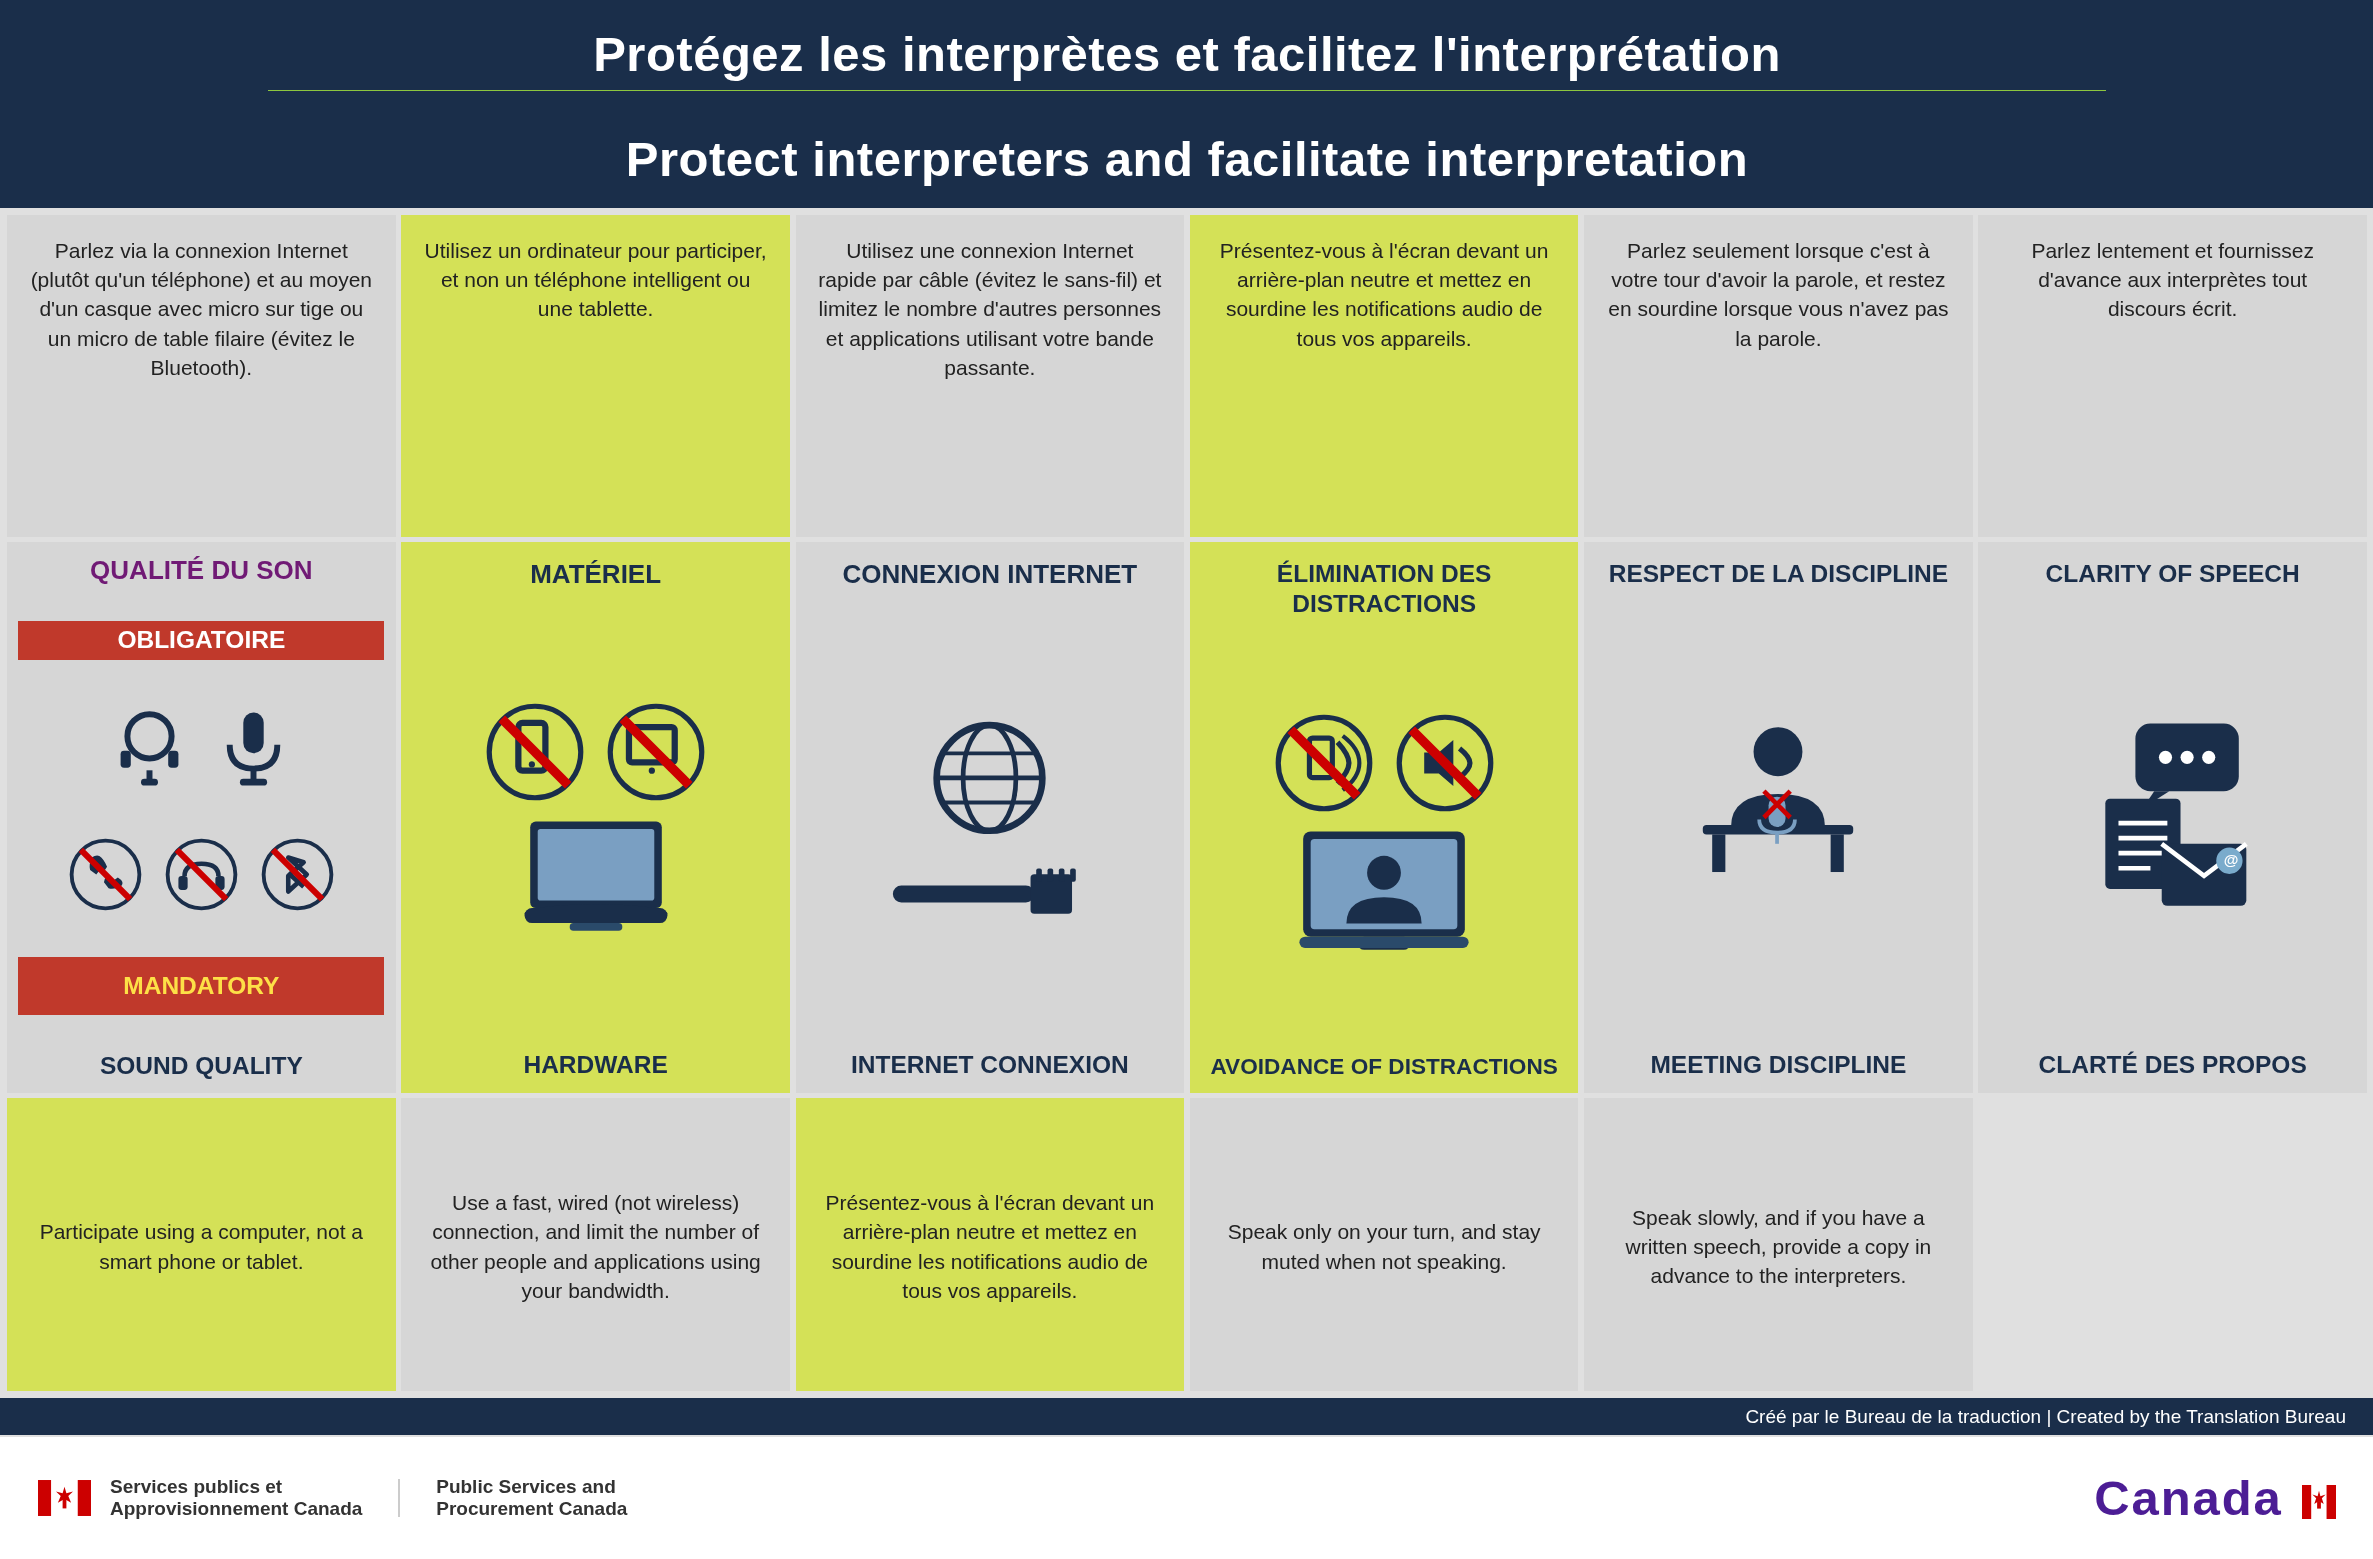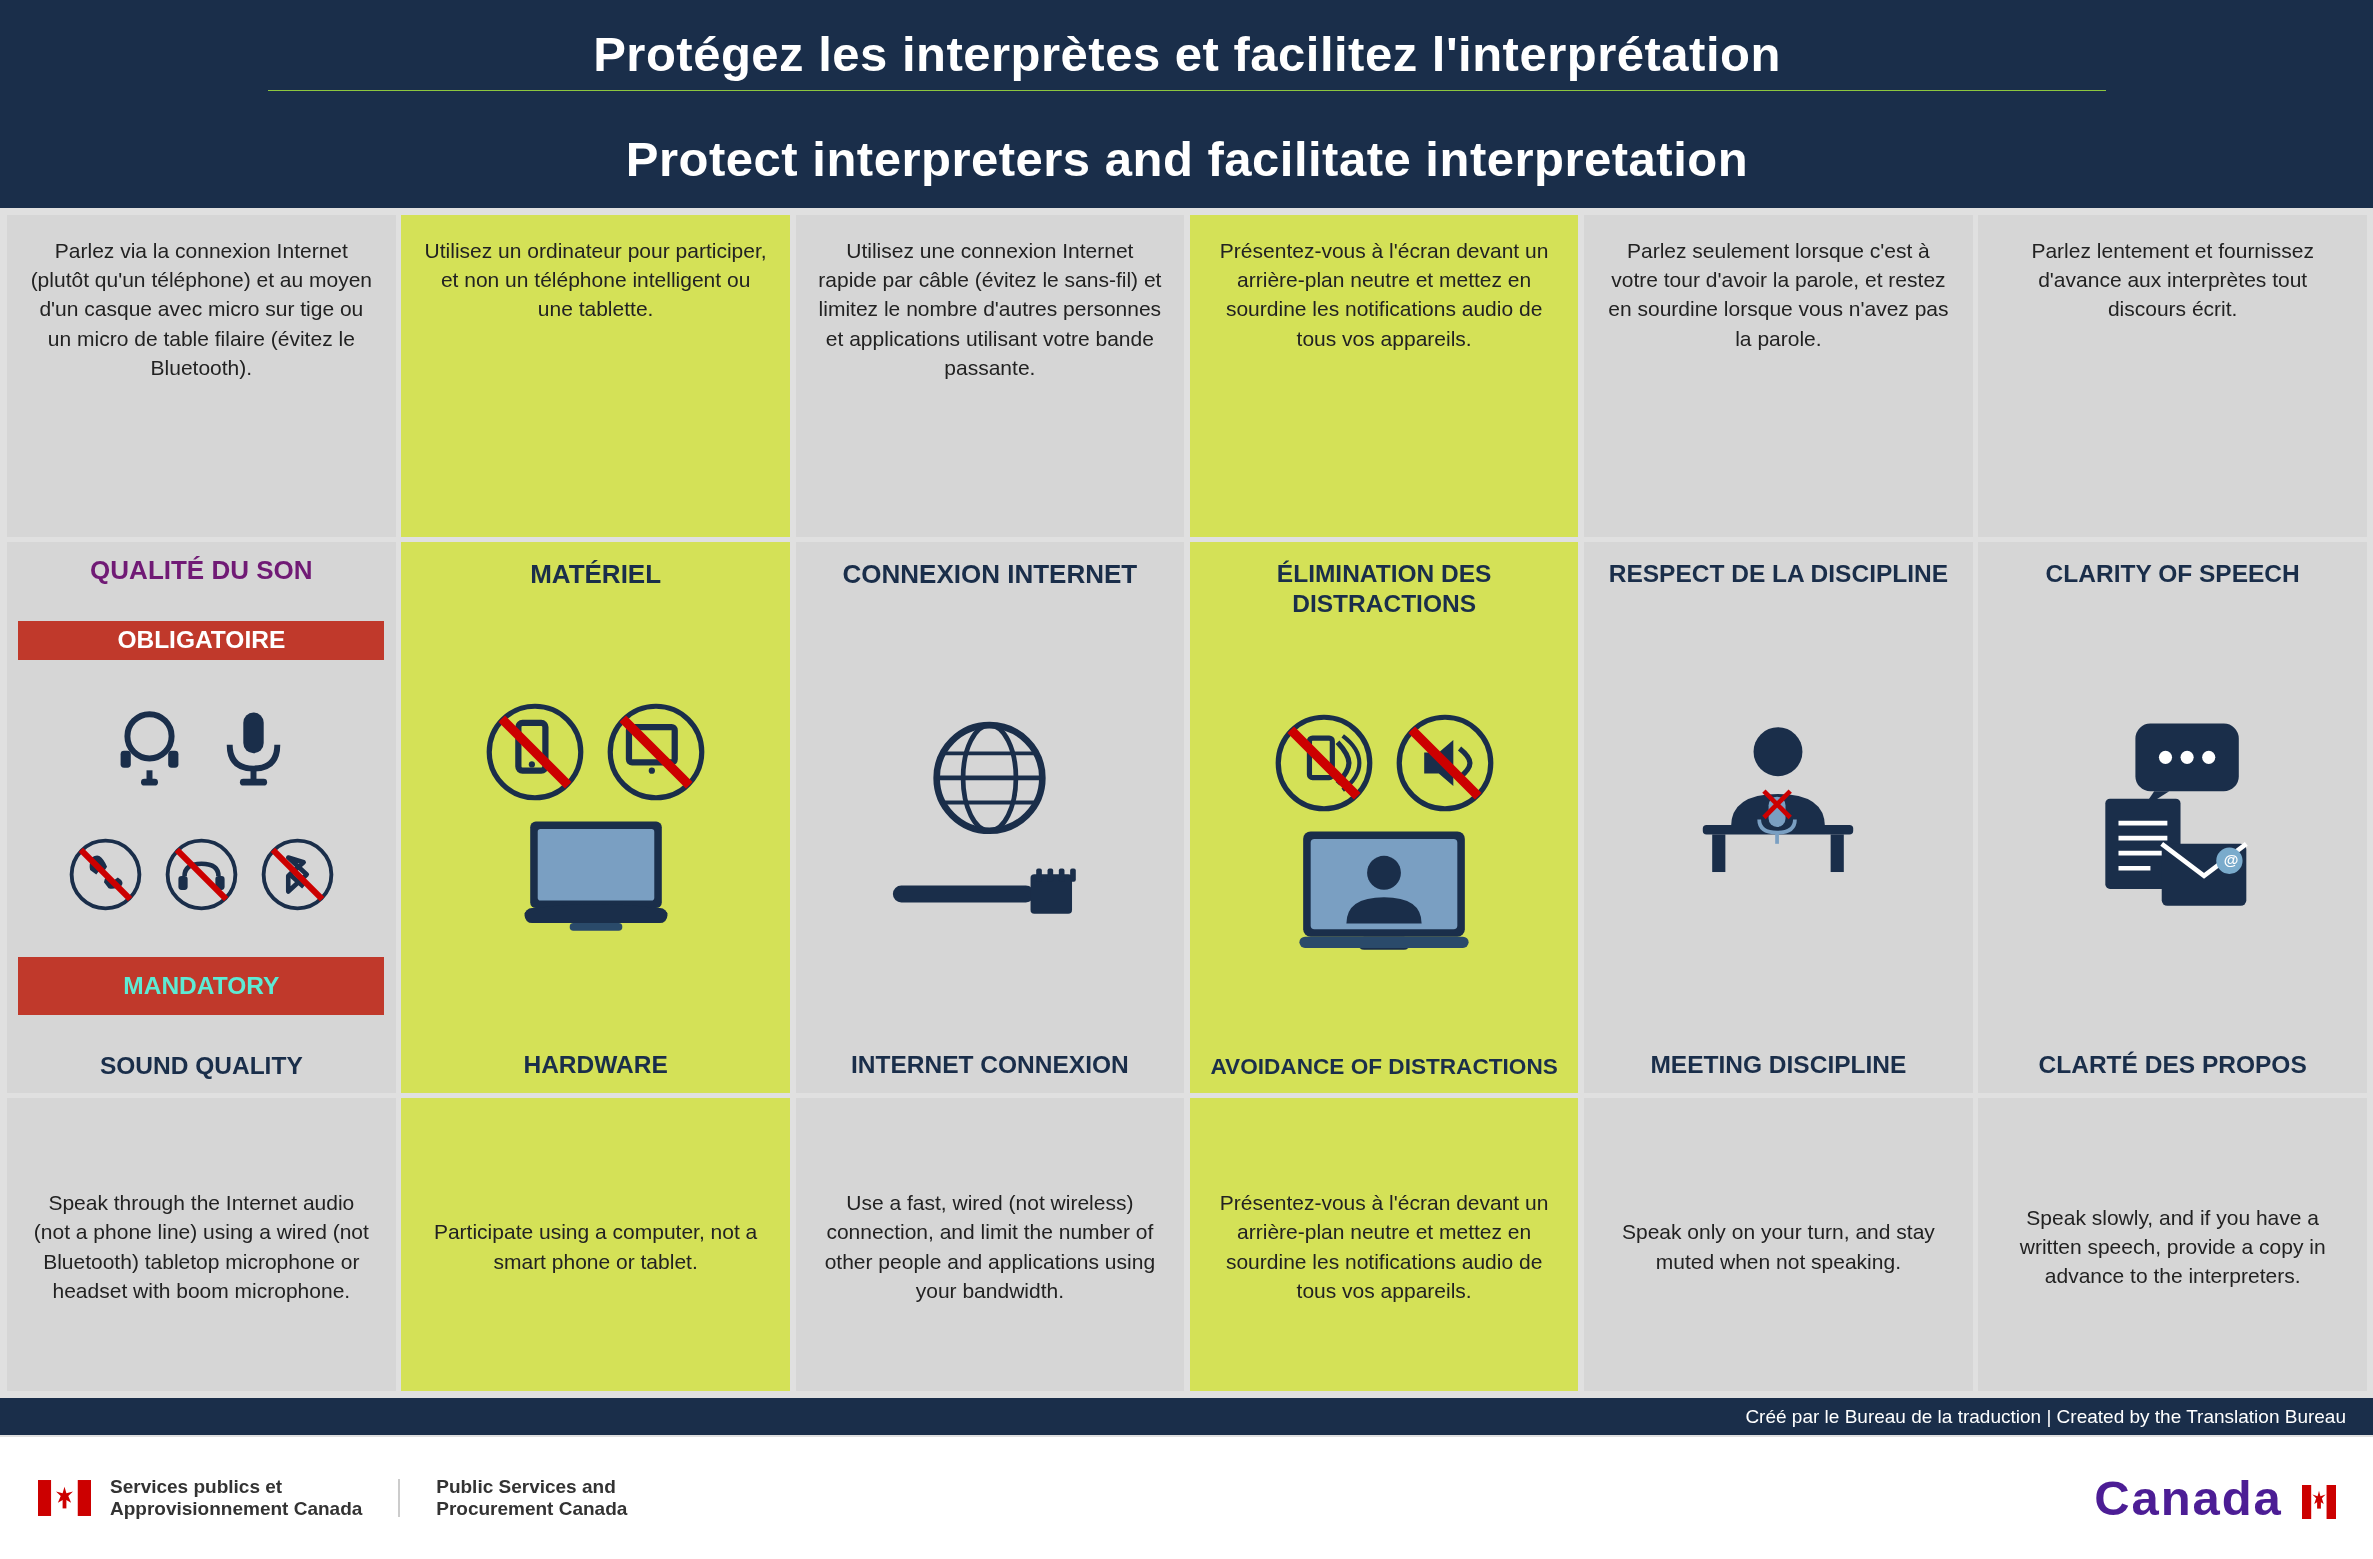--- a/index.html
+++ b/index.html
@@ -153,21 +153,21 @@
       margin: 9.4px 0;
     }
     .sq-icons-bottom {
       display: flex;
       gap: 19px;
       justify-content: center;
       margin: 9.4px 0;
     }
     .sq-bottom-badge {
       background: #c0392b;
-      color: #5eead4;
+      color: #fde047;
       font-size: 24.5px;
       font-weight: bold;
       text-transform: uppercase;
       padding: 15px 28px;
       margin-top: 5.6px;
       width: 100%;
       text-align: center;
     }
     .sq-bottom-label {
       font-size: 24.5px;
@@ -455,23 +455,20 @@
 
           <rect x="88" y="138" width="90" height="66" rx="6" fill="#1a2e4a"></rect>
           <polyline points="88,138 133,172 178,138" fill="none" stroke="white" stroke-width="5"></polyline>
           <circle cx="160" cy="156" r="14" fill="#7aabcc"></circle>
           <text x="154" y="161" font-size="16" font-weight="bold" fill="white">@</text>
         </svg>
       </div>
       <div class="mid-label-en" style="font-size:24.5px;">CLARTÉ DES PROPOS</div>
     </div>
 
-    <div class="bot-cell">
-      <span>Speak through the Internet audio (not a phone line) using a wired (not Bluetooth) tabletop microphone or headset with boom microphone.</span>
-    </div>
     <div class="bot-cell highlight">
       <span>Participate using a computer, not a smart phone or tablet.</span>
     </div>
     <div class="bot-cell">
       <span>Use a fast, wired (not wireless) connection, and limit the number of other people and applications using your bandwidth.</span>
     </div>
     <div class="bot-cell highlight">
       <span>Présentez-vous à l'écran devant un arrière-plan neutre et mettez en sourdine les notifications audio de tous vos appareils.</span>
     </div>
     <div class="bot-cell">

